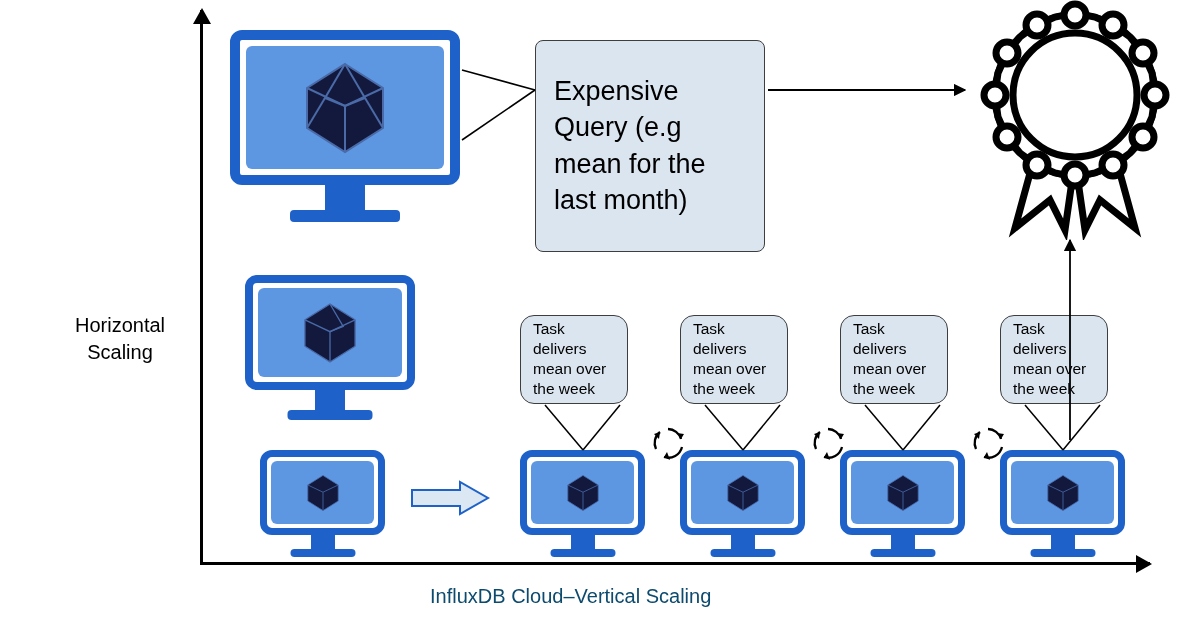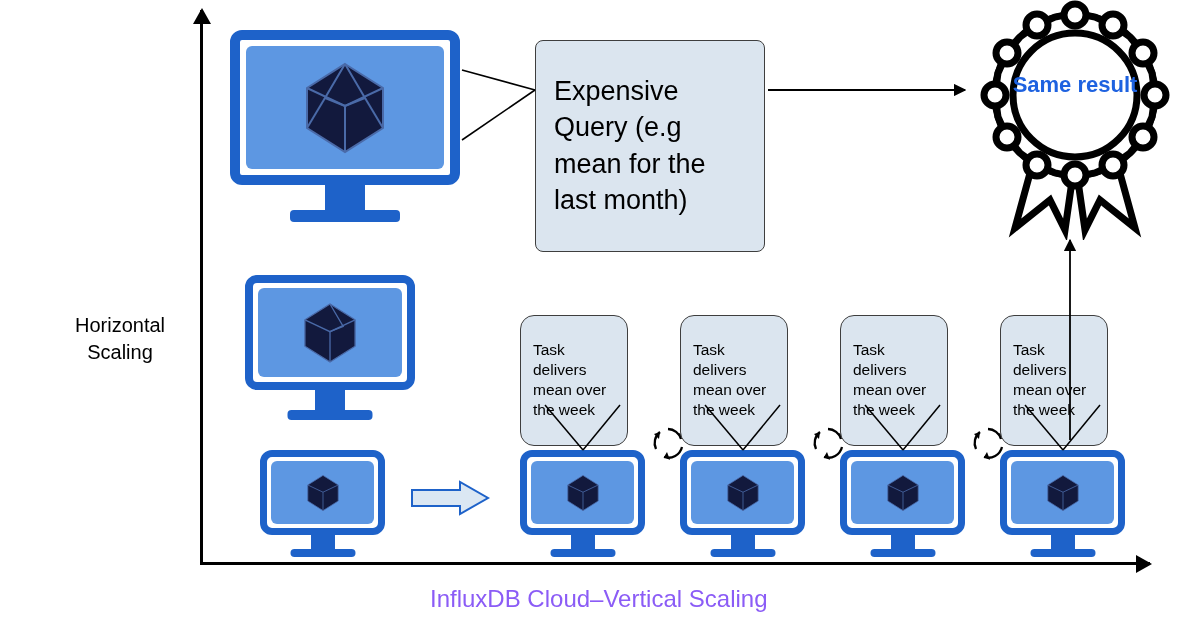--- a/index.html
+++ b/index.html
@@ -52,22 +52,22 @@
     left: 60px; top: 312px;
     font-size: 20px;
     color: #000;
     width: 120px;
     text-align: center;
     line-height: 1.35;
   }
   .x-label {
     position: absolute;
     left: 430px; top: 585px;
-    font-size: 24px;
-    color: #8b5cf6;
+    font-size: 20px;
+    color: #0c4a6e;
   }
 
   
   .computer {
     position: absolute;
   }
   .monitor {
     position: relative;
     border-radius: 12px;
   }
@@ -113,21 +113,21 @@
 
   
   .poly svg { display: block; }
 
   
   .callout {
     position: absolute;
     background: #dbe5ef;
     border: 1px solid #3e3e3e;
     border-radius: 14px;
-    padding: 24px 12px;
+    padding: 3px 12px;
     font-size: 15.5px;
     color: #000;
     line-height: 1.3;
   }
   .callout.big-c {
     font-size: 27px;
     padding: 32px 18px;
     border-radius: 8px;
     line-height: 1.35;
   }
@@ -359,21 +359,20 @@
           <circle cx="0" cy="80" r="11"></circle>
             <circle cx="-38" cy="70" r="11"></circle>
             <circle cx="-68" cy="42" r="11"></circle>
           <circle cx="-80" cy="0" r="11"></circle>
             <circle cx="-68" cy="-42" r="11"></circle>
             <circle cx="-38" cy="-70" r="11"></circle>
         </g>
         <circle r="62" fill="#fff" stroke="#000" stroke-width="7"></circle>
       </g>
     </svg>
-    <div class="ribbon-text">Same result</div>
   </div>
 
   <svg class="connectors" width="1200" height="628">
     <defs>
       <marker id="arrow" viewBox="0 0 10 10" refX="9" refY="5" markerWidth="7" markerHeight="7" orient="auto-start-reverse">
         <path d="M 0 0 L 10 5 L 0 10 z" fill="#000"></path>
       </marker>
     </defs>
 
     <line x1="462" y1="70" x2="535" y2="90" stroke="#000" stroke-width="1.6"></line>

